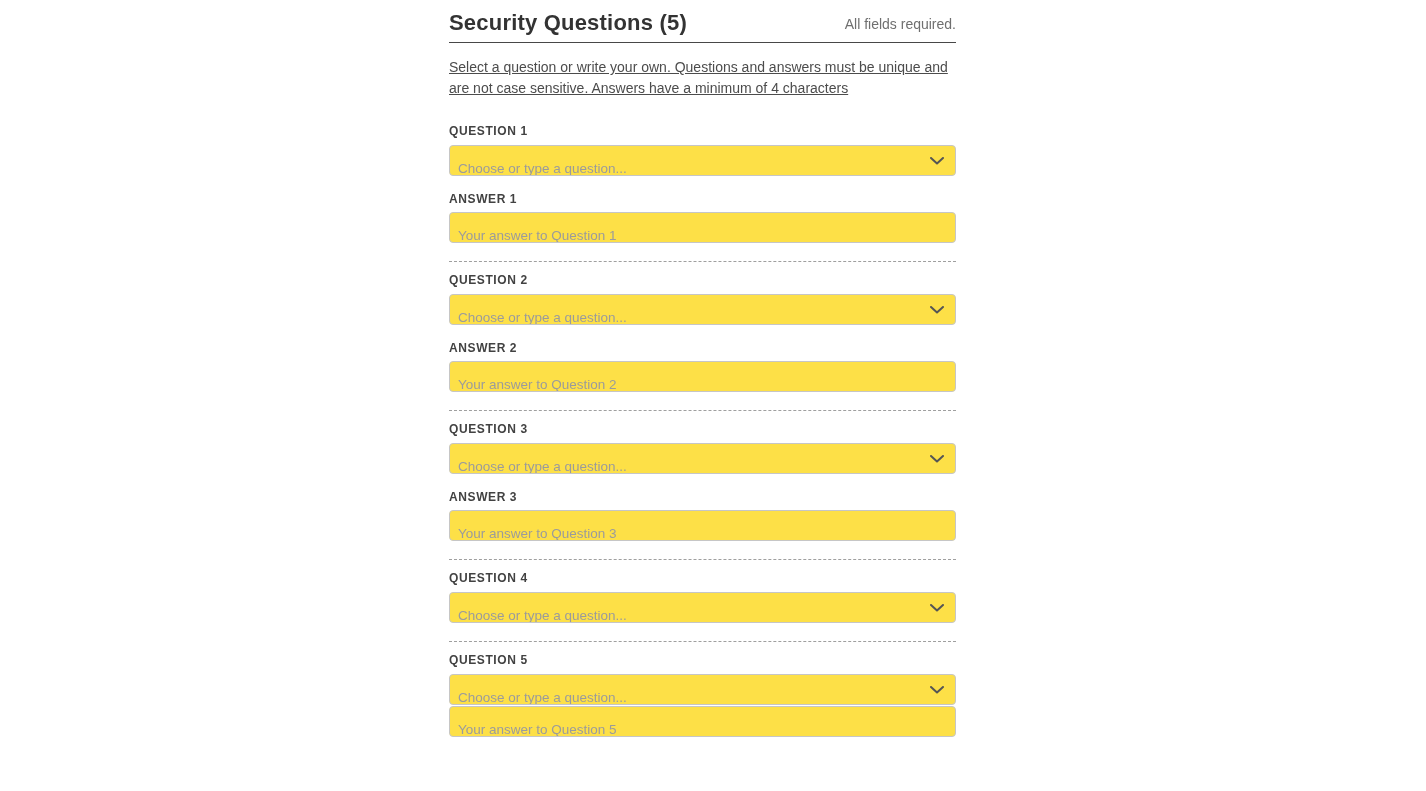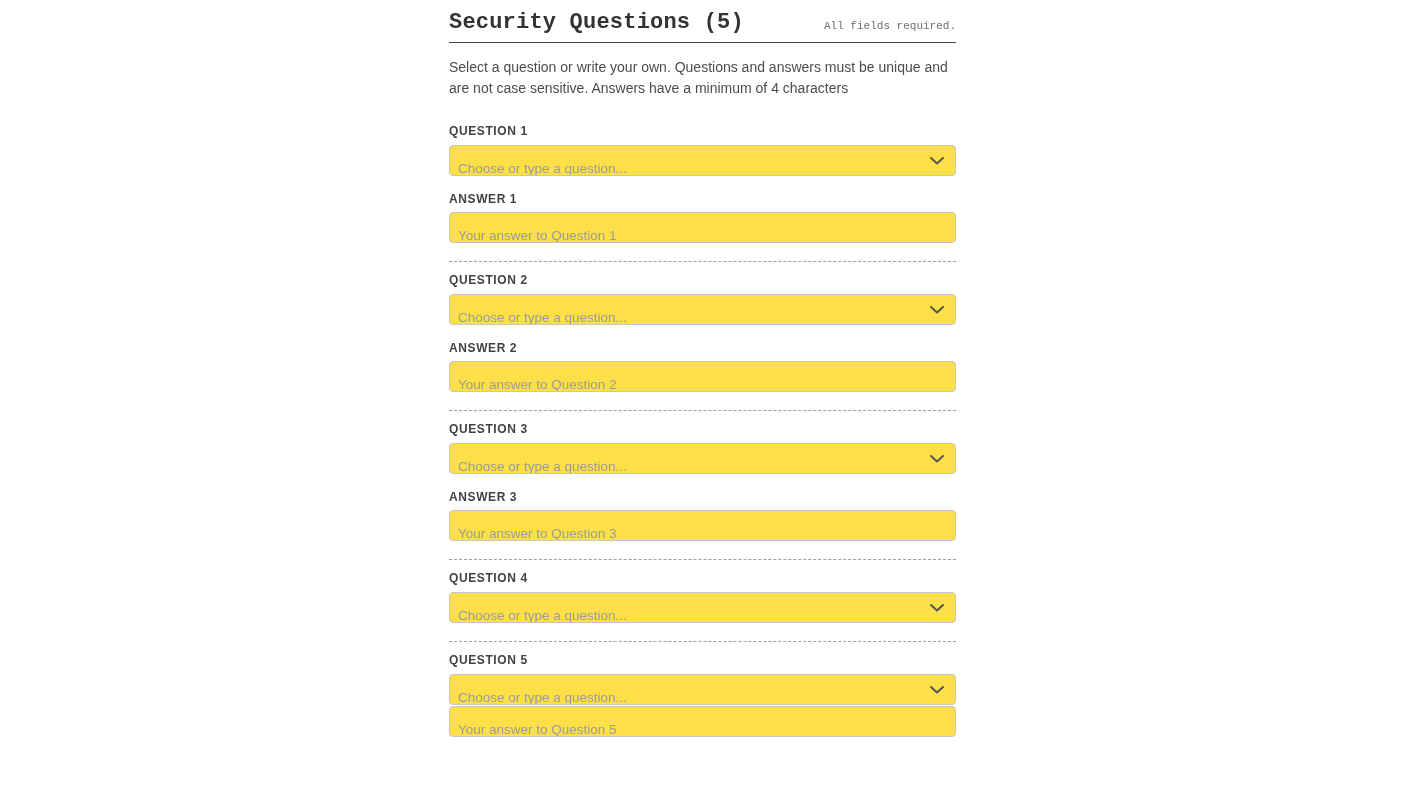--- a/index.html
+++ b/index.html
@@ -17,40 +17,40 @@
     left: 449px;
     top: 10px;
     width: 507px;
   }
   .header-row {
     display: flex;
     justify-content: space-between;
     align-items: flex-end;
     padding-bottom: 7px;
     border-bottom: 1px solid #474747;
-    font-family: Liberation Mono, monospace;
   }
   .title {
     font-size: 22px;
     font-weight: bold;
     color: #333333;
     letter-spacing: 0.2px;
     line-height: 1.15;
   }
   .required {
-    font-size: 11px;
+    font-size: 14px;
     color: #6f6f6f;
     padding-bottom: 3px;
     white-space: nowrap;
   }
   .intro {
     margin: 14px 0 27px 0;
     font-size: 14px;
     line-height: 1.45;
     color: #4c4c4c;
+    text-decoration: underline;
   }
   .block { }
   .q-label {
     font-size: 12px;
     font-weight: bold;
     color: #424242;
     text-transform: uppercase;
     letter-spacing: 0.6px;
     line-height: 1;
     margin-bottom: 8px;

